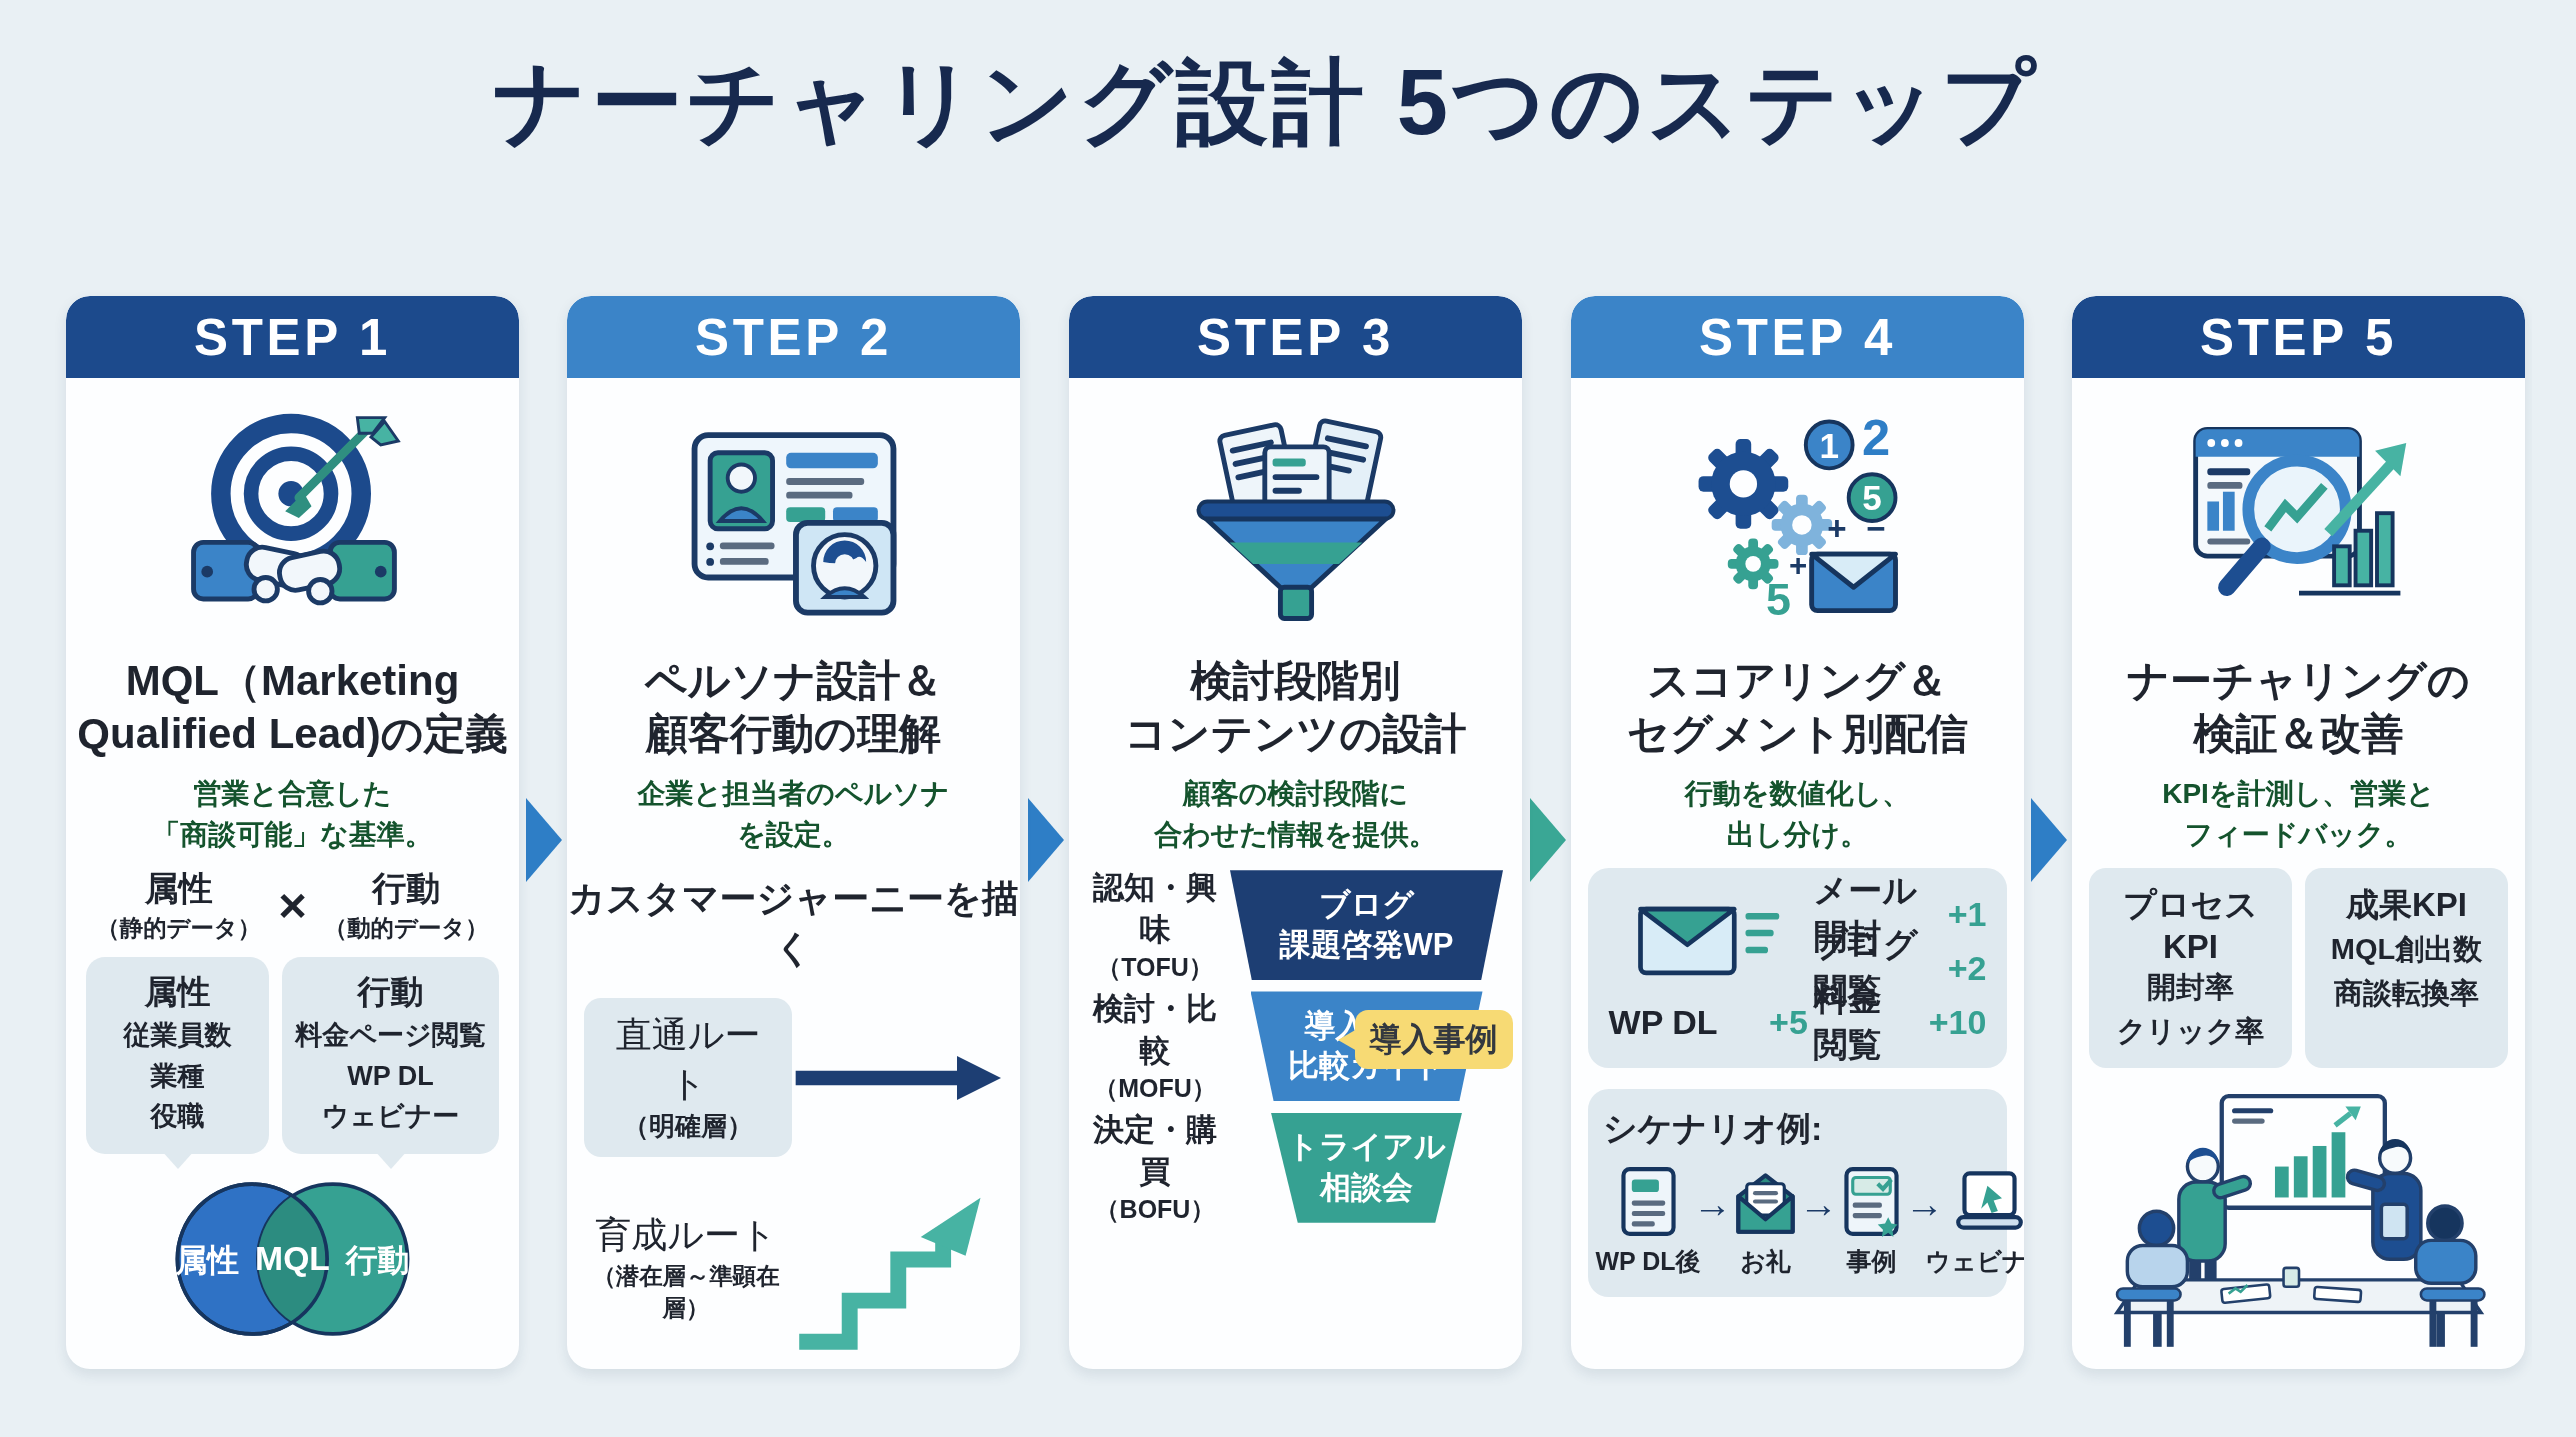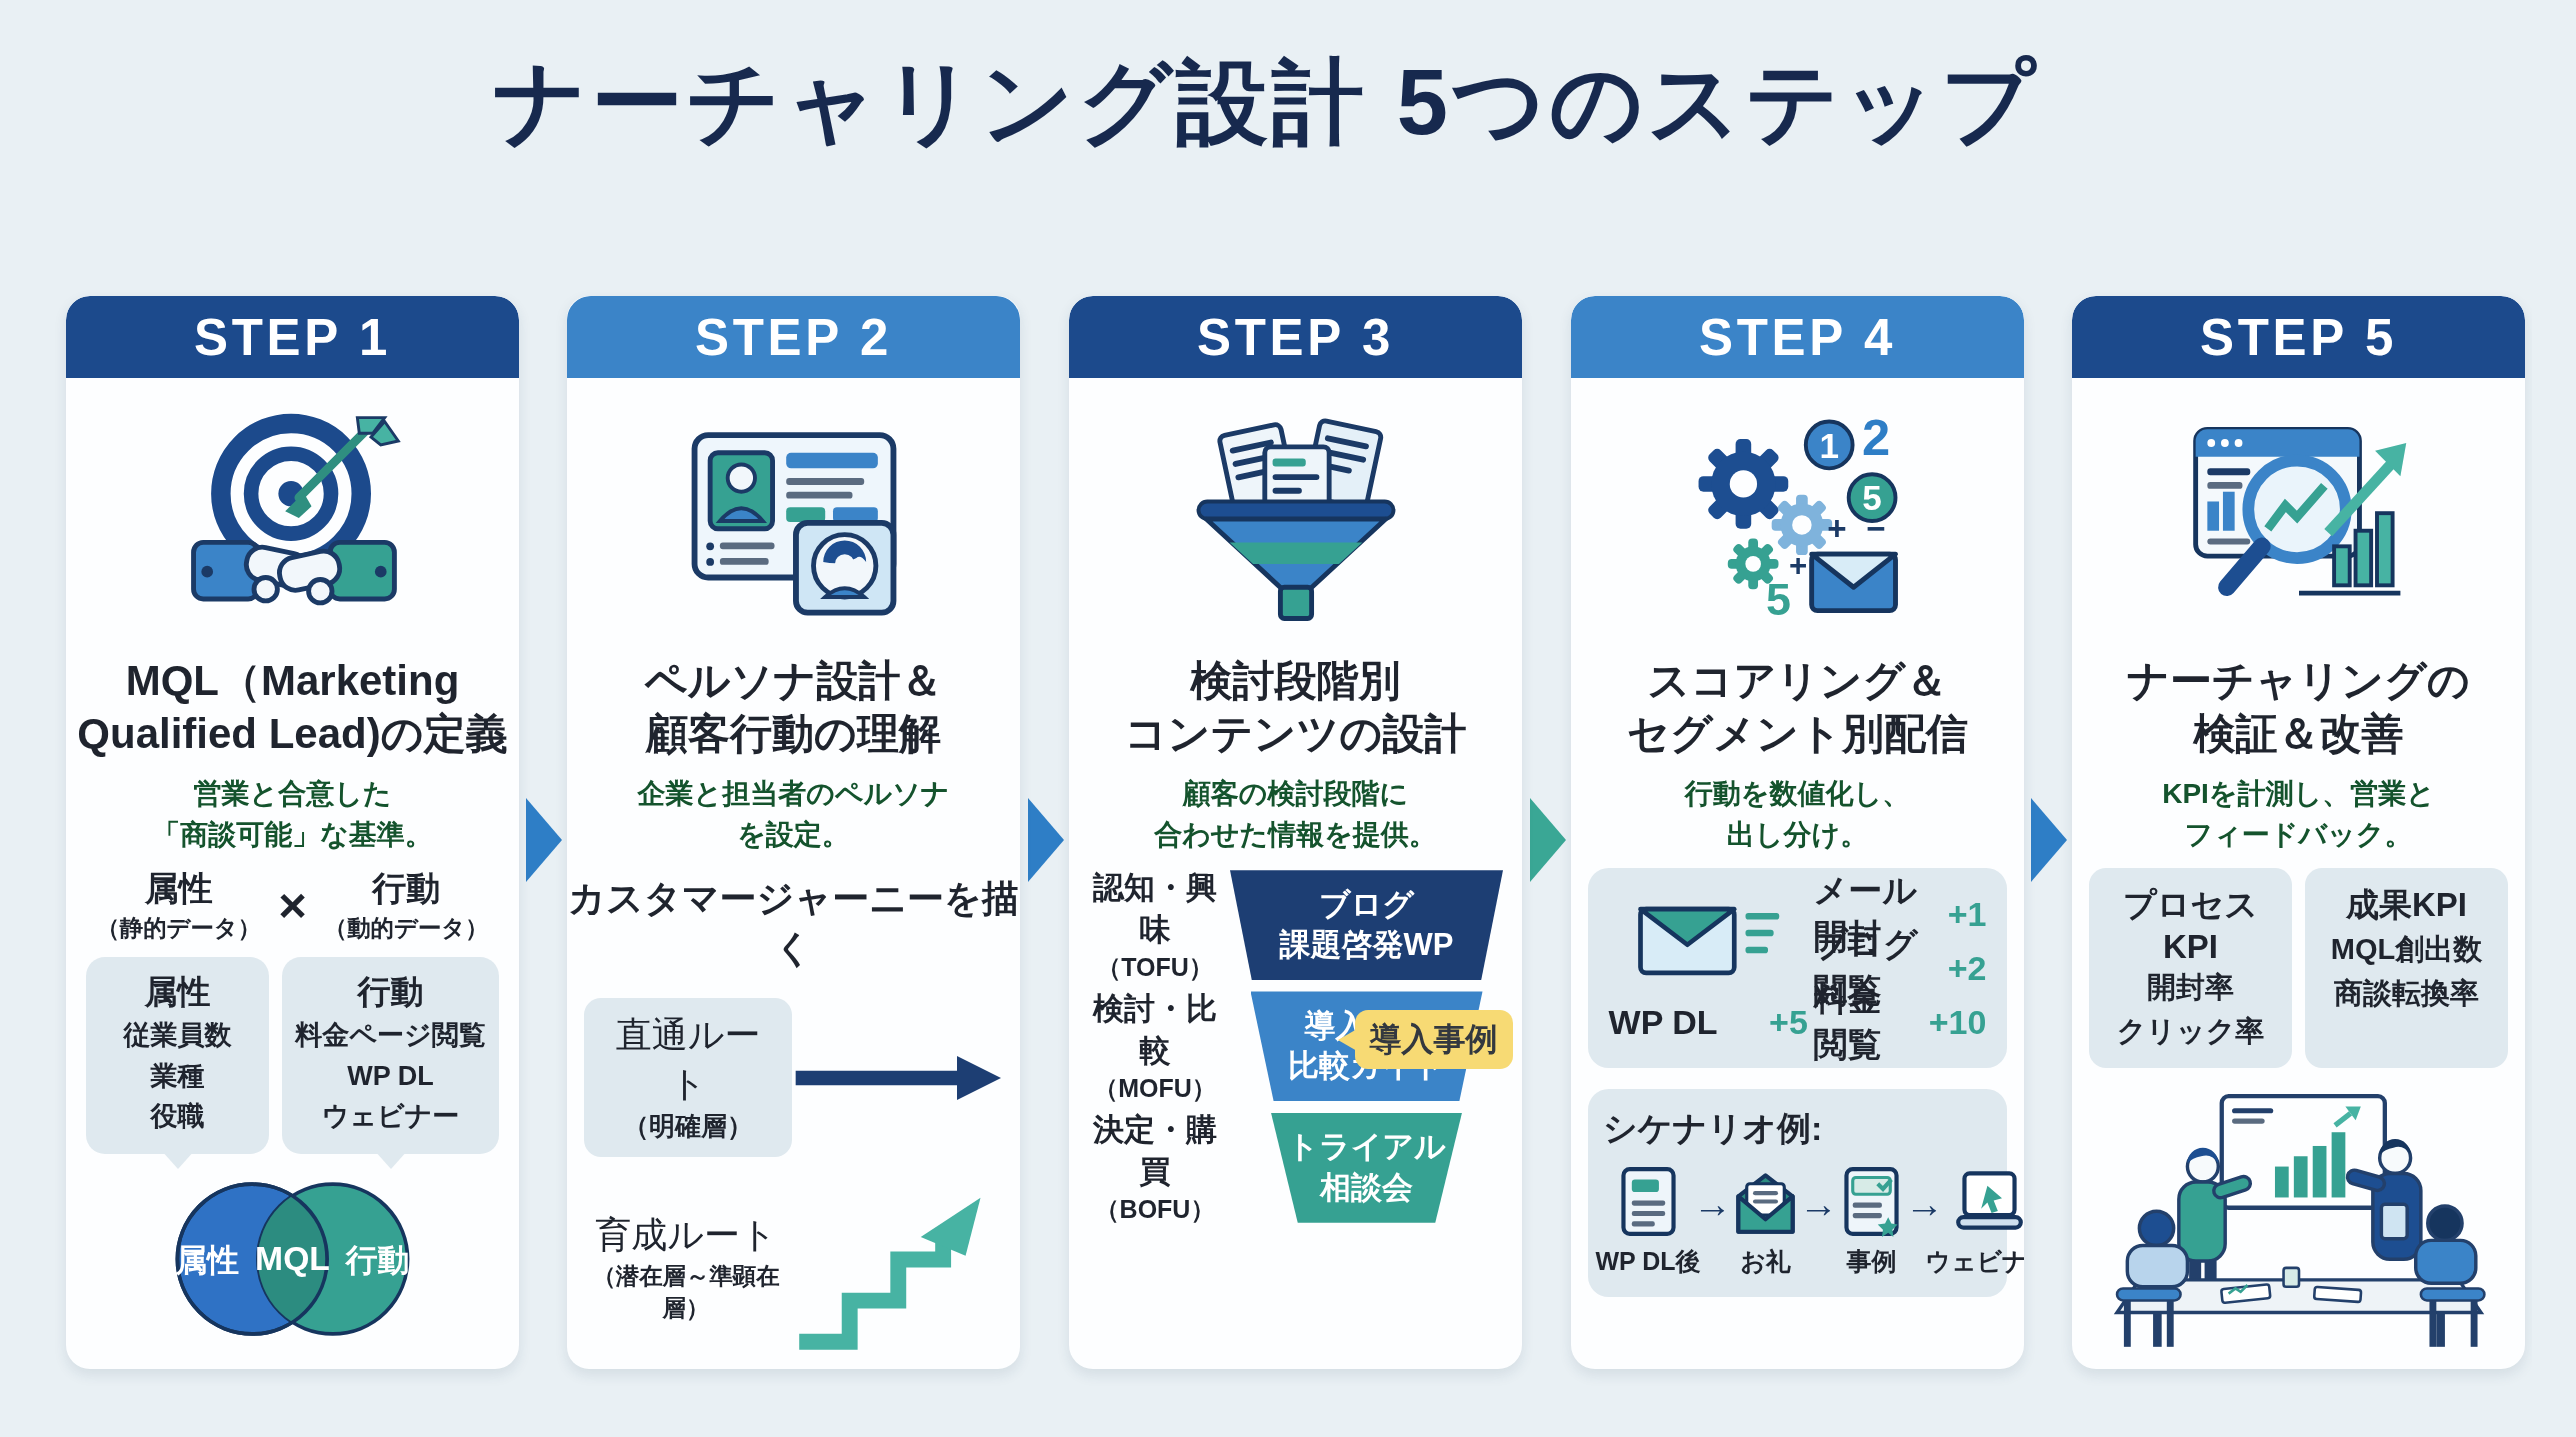--- a/index.html
+++ b/index.html
@@ -9,21 +9,21 @@
   }
   *{margin:0;padding:0;box-sizing:border-box;}
   body{font-family:"Liberation Sans","DejaVu Sans",sans-serif;background:var(--bg);}
   #canvas{position:relative;width:2532px;height:1438px;background:var(--bg);overflow:hidden;}
   .preline{white-space:pre-line;}
   .main-title{position:absolute;top:41px;left:0;width:100%;text-align:center;
     font-size:92px;font-weight:800;color:var(--titlecol);letter-spacing:3.7px;}
   .card{position:absolute;top:296px;width:453px;height:1073px;background:var(--card);
     border-radius:24px;box-shadow:0 5.6px 13px rgba(30,60,90,.10);
     display:flex;flex-direction:column;align-items:center;overflow:hidden;}
-  .card1{left:66px;}.card2{left:567px;border-radius:22px;}.card3{left:1069px;}.card4{left:1571px;}.card5{left:2072px;}
+  .card1{left:66px;}.card2{left:567px;}.card3{left:1069px;}.card4{left:1571px;}.card5{left:2072px;}
   .card-header{width:100%;height:82px;display:flex;align-items:center;justify-content:center;
     color:#fff;font-size:51px;font-weight:800;letter-spacing:3.7px;border-radius:24px 24px 0 0;}
   .hd-navy{background:var(--navy);} .hd-blue{background:var(--blue);}
   .icon-wrap{margin-top:20.6px;height:242px;display:flex;align-items:center;justify-content:center;}
   .step-title{margin-top:13px;text-align:center;font-size:42px;font-weight:800;
     color:var(--ink);line-height:1.28;}
   .step-desc{margin-top:13px;text-align:center;font-size:28px;font-weight:700;
     color:#14532d;line-height:1.45;}
   
   .flow-arrow{position:absolute;top:798px;width:36px;height:84px;

